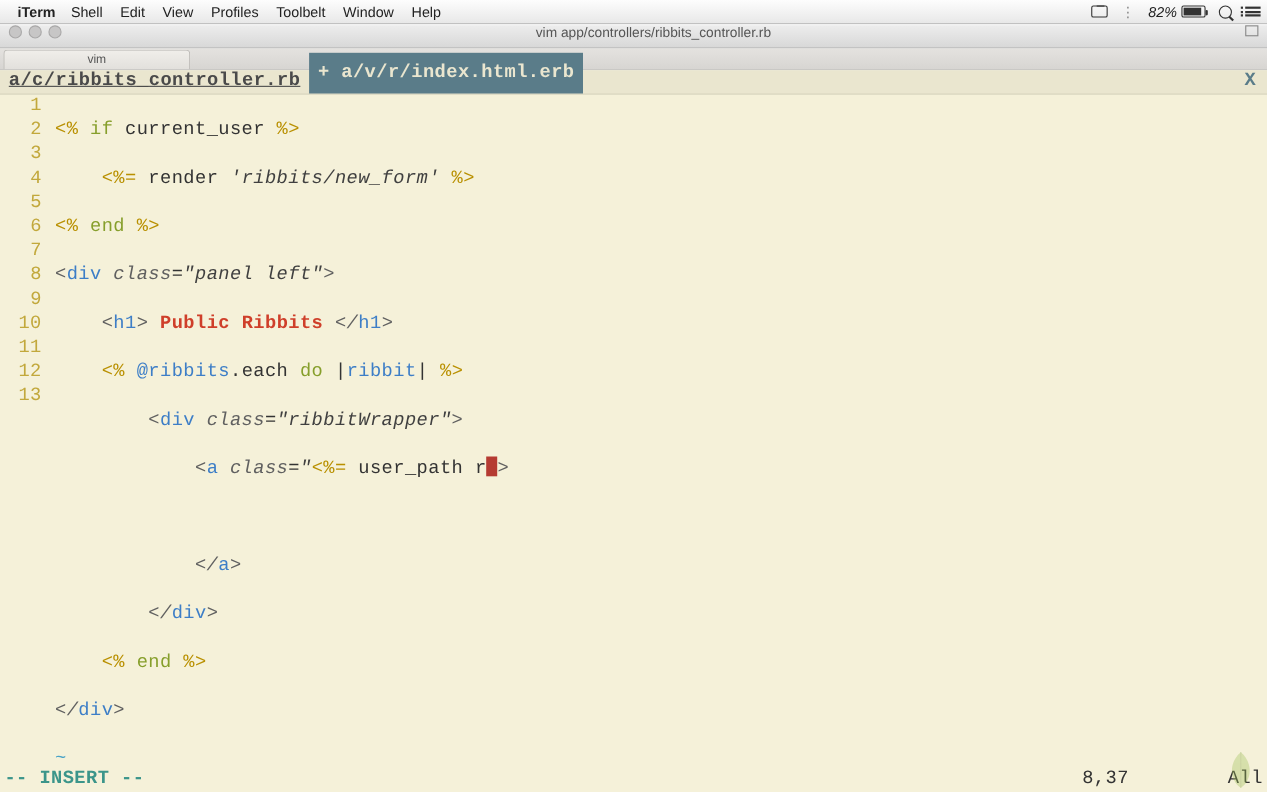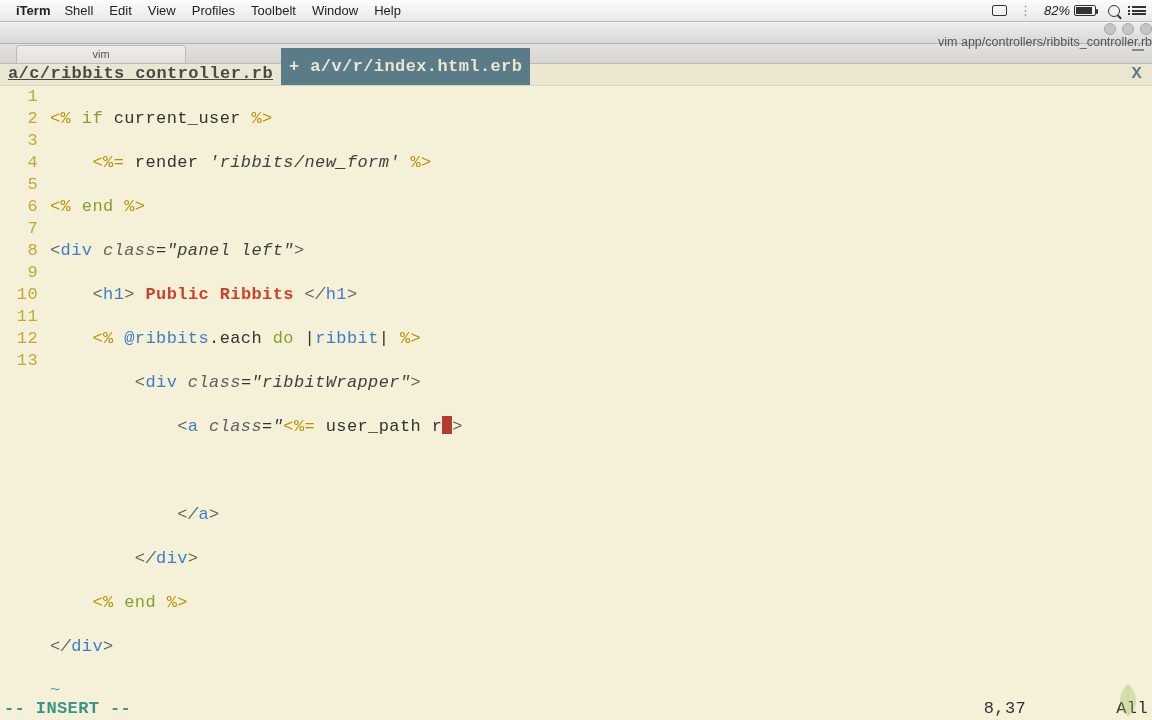--- a/index.html
+++ b/index.html
@@ -18,27 +18,27 @@
   .screenicon { width:15px; height:11px; border:1.2px solid #333; border-radius:2px; position:relative;}
   .screenicon::after { content:""; position:absolute; left:4px; top:-1px; width:7px; height:1px; background:#333;}
   .magnify { width:12px;height:12px;border:1.5px solid #333;border-radius:50%; position:relative;}
   .magnify::after{content:"";position:absolute; width:5px;height:1.5px;background:#333; bottom:-2px; right:-3px; transform:rotate(45deg);}
   .listicon { display:flex; flex-direction:column; gap:1.5px;}
   .listicon span{ display:block; width:14px; height:2px; background:#333; position:relative;}
   .listicon span::before{content:"";position:absolute;left:-4px;top:0;width:2px;height:2px;background:#333;}
 
   
   .window { position: relative; margin: 0; width: 1152px; }
-  .titlebar { height: 22px; background: linear-gradient(#ededed,#d8d8d8); border-top:1px solid #f4f4f4; border-bottom:1px solid #b3b3b3; display:flex; align-items:flex-end; font-size:12px; color:#444;flex-direction:column;}
+  .titlebar { height: 22px; background: linear-gradient(#ededed,#d8d8d8); border-top:1px solid #f4f4f4; border-bottom:1px solid #b3b3b3; display:flex; align-items:flex-start; font-size:12px; color:#444;}
   .traffic { display:flex; gap:6px; margin-left:8px;}
   .tl-btn { width:12px;height:12px;border-radius:50%; background:#c7c6c6; border:1px solid #a9a8a8;}
   .titlebar .title { flex:1; text-align:center; font-size:12.5px; color:#555;}
   .maxicon { width:12px;height:10px;border:1px solid #888; margin-right:8px;}
 
-  .tabbar { height: 20px; background: linear-gradient(#e4e2df,#d7d5d2); border-bottom:1px solid #bdbbb7; display:flex; align-items:center; padding-left:16px;}
+  .tabbar { height: 20px; background: linear-gradient(#e4e2df,#d7d5d2); border-bottom:1px solid #bdbbb7; display:flex; align-items:center; padding-left:3px;}
   .tab { height:18px; min-width:170px; background:linear-gradient(#f0eeea,#e2e0dc); border:1px solid #bdbbb7; border-bottom:none; border-radius:4px 4px 0 0; font-size:11px; color:#555; display:flex; align-items:center; justify-content:center; padding:0 10px;}
 
   
   .editor { width:1152px; height: calc(720px - 22px - 22px - 20px); background:#f5f1d9; font-family: Menlo, Monaco, "Courier New", monospace; font-size:17px; line-height:22px; position:relative; color:#333; letter-spacing:0.4px;}
   .bufline { height:22px; background:#eae6cf; display:flex; align-items:flex-end; padding-left:8px; font-weight:600; border-bottom:1px solid #d8d4bd;}
   .bufline .buf-active { color:#4a4a4a; text-decoration: underline; padding-right:8px;}
   .bufline .buf-inactive { background:#5a7c89; color:#eae6cf; padding:0 8px; display:inline-flex; align-items:center; height:37px;}
   .bufline .closex { margin-left:auto; margin-right:10px; color:#5a7c89; font-weight:700;}
 
   .codewrap { display:flex; height: calc(100% - 22px - 22px); }

